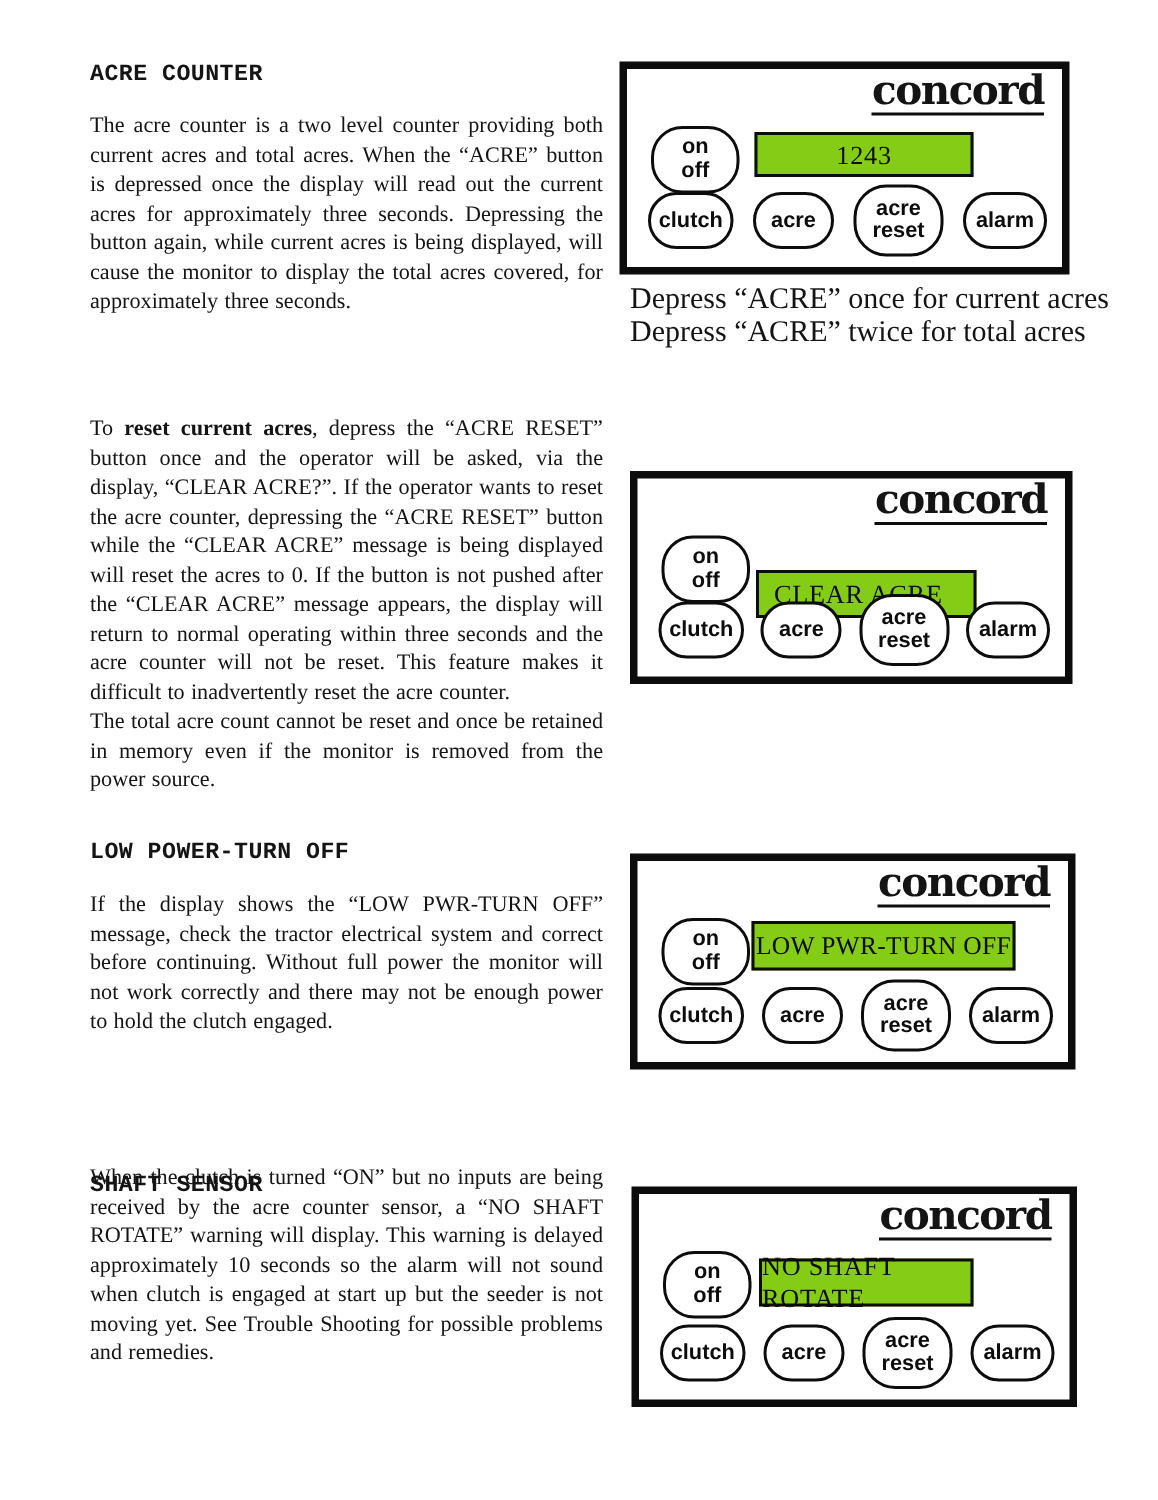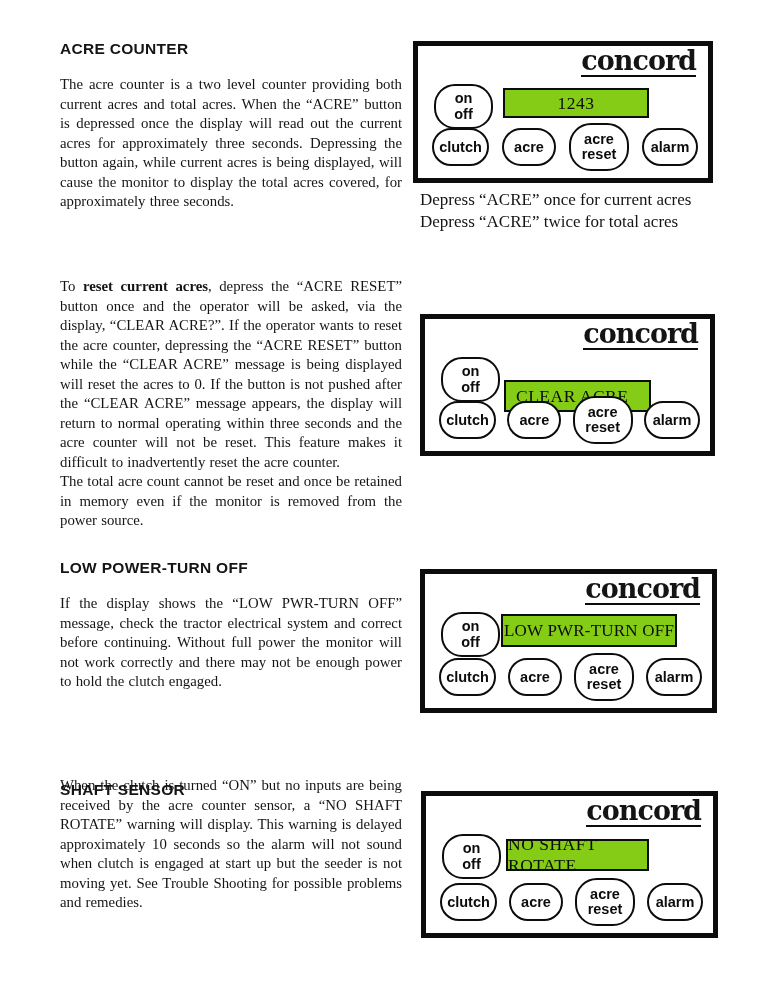--- a/index.html
+++ b/index.html
@@ -8,33 +8,33 @@
     position:relative;
     font-family:"Liberation Serif", serif;
     color:#141414;
     overflow:hidden;
   }
 
   
   .textblock { position:absolute; left:60px; width:342px; }
   .heading {
     font-size:15.5px; font-weight:bold; letter-spacing:0.3px;
-    font-family:Liberation Sans, sans-serif;
+    font-family:Liberation Mono, monospace;
   }
   .para {
     font-size:14.8px; line-height:19.5px; text-align:justify;
     word-spacing:0.5px;
   }
   .para .u { }
   .para .b { font-weight:bold; }
 
   
   .caption {
     position:absolute; left:420px; top:189px;
-    font-size:17px; line-height:21.5px;
+    font-size:20px; line-height:21.5px;
   }
 
   
   .panel {
     position:absolute;
     border:5px solid #0c0c0c;
     background:#fff;
   }
   .p1 { left:413px; top:41px;  width:300px; height:142px; }
   .p2 { left:420px; top:314px; width:295px; height:142px; }

